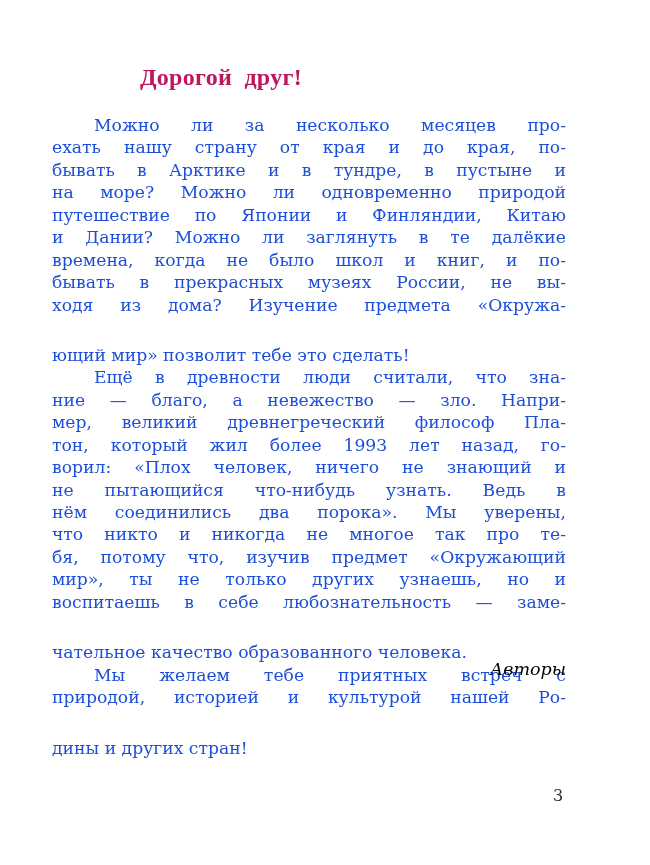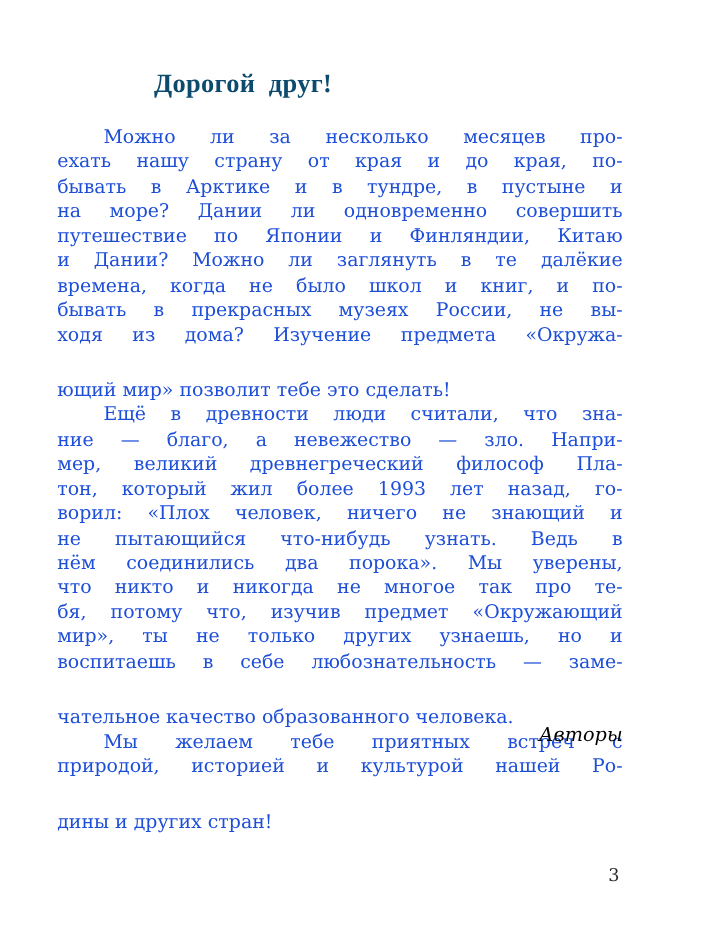--- a/index.html
+++ b/index.html
@@ -23,21 +23,21 @@
     }
     .title {
       position: absolute;
       left: 88px;
       top: 64px;
       font-family: "Liberation Serif", "DejaVu Serif", serif;
       font-weight: bold;
       font-size: 24px;
       letter-spacing: 0.3px;
       word-spacing: 6px;
-      color: #0c4a6e;
+      color: #be185d;
       white-space: nowrap;
     }
     .body-text {
       position: absolute;
       left: 0;
       top: 114px;
       width: 514px;
     }
     .line {
       display: block;
@@ -79,21 +79,21 @@
 <body>
 
 <div class="page">
   <div class="title">Дорогой друг!</div>
 
   <div class="body-text">
 
     <span class="line indent">Можно ли за несколько месяцев про-</span>
     <span class="line">ехать нашу страну от края и до края, по-</span>
     <span class="line">бывать в Арктике и в тундре, в пустыне и</span>
-    <span class="line">на море? Дании ли одновременно совершить</span>
+    <span class="line">на море? Можно ли одновременно природой</span>
     <span class="line">путешествие по Японии и Финляндии, Китаю</span>
     <span class="line">и Дании? Можно ли заглянуть в те далёкие</span>
     <span class="line">времена, когда не было школ и книг, и по-</span>
     <span class="line">бывать в прекрасных музеях России, не вы-</span>
     <span class="line">ходя из дома? Изучение предмета «Окружа-</span>
     <span class="line last">ющий мир» позволит тебе это сделать!</span>
 
     <span class="line indent">Ещё в древности люди считали, что зна-</span>
     <span class="line">ние — благо, а невежество — зло. Напри-</span>
     <span class="line">мер, великий древнегреческий философ Пла-</span>

